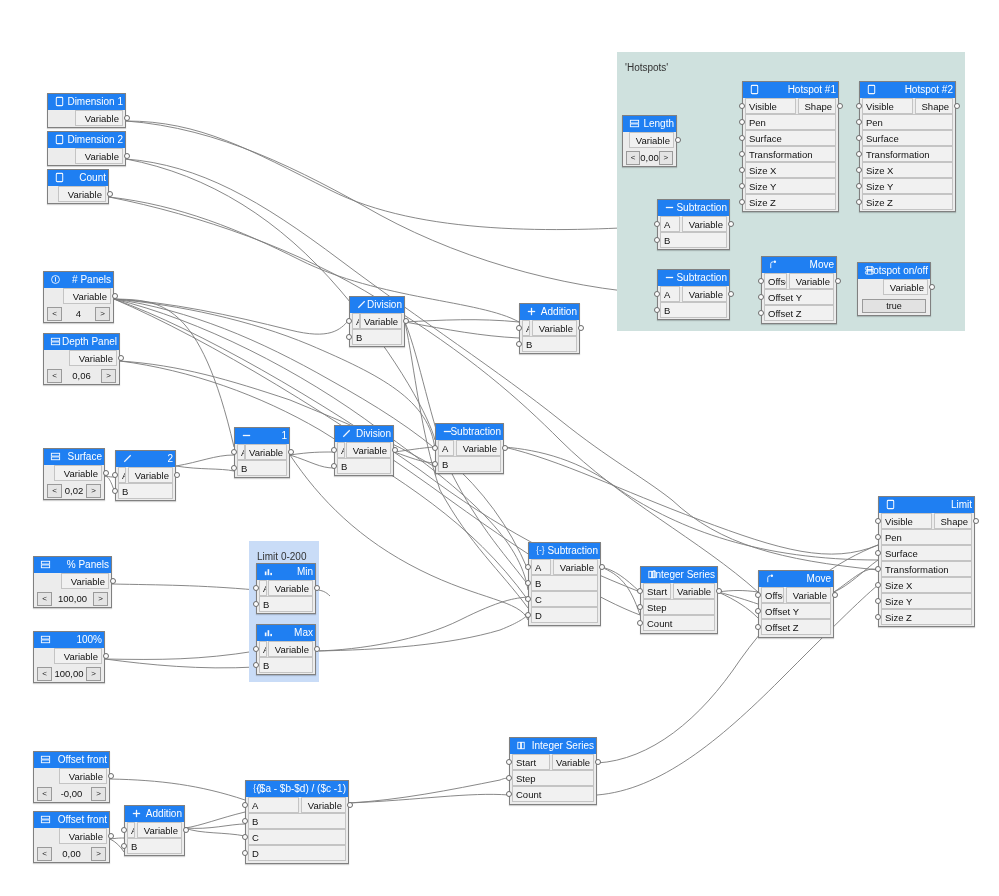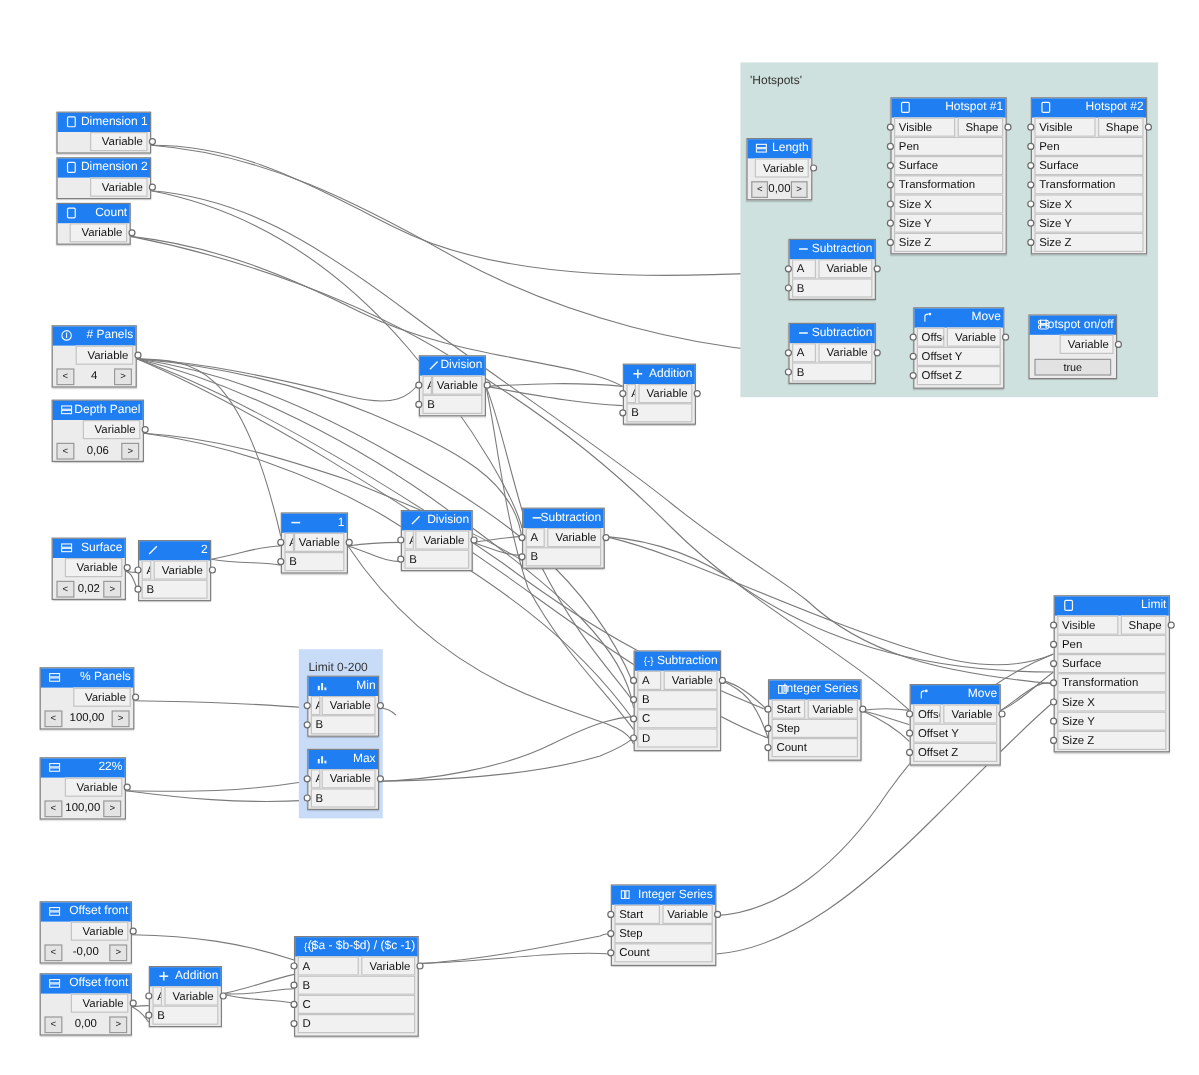--- a/index.html
+++ b/index.html
@@ -234,21 +234,21 @@
       <div class="spin" style="top: 34px;">
         <div class="btn">&lt;</div>
         <div class="val">100,00</div>
         <div class="btn">&gt;</div>
       </div>
     </div>
     <div class="node" style="left: 33px; top: 631px; width: 72px; height: 52px;">
       <div class="title"><span class="ticon"><svg viewBox="0 0 12 12" width="11" height="11">
             <rect x="1.5" y="2.5" width="9" height="3" fill="none" stroke="#ffffff" stroke-width="1"></rect>
             <rect x="1.5" y="6.5" width="9" height="3" fill="none" stroke="#ffffff" stroke-width="1"></rect>
-          </svg></span><span>22%</span></div>
+          </svg></span><span>100%</span></div>
       <div class="body">
         <div class="row">
           <div class="pin out" style="width: 48px;">Variable</div>
           <div class="port" style="right: -5px; top: 5px;"></div>
         </div>
       </div>
       <div class="spin" style="top: 34px;">
         <div class="btn">&lt;</div>
         <div class="val">100,00</div>
         <div class="btn">&gt;</div>

